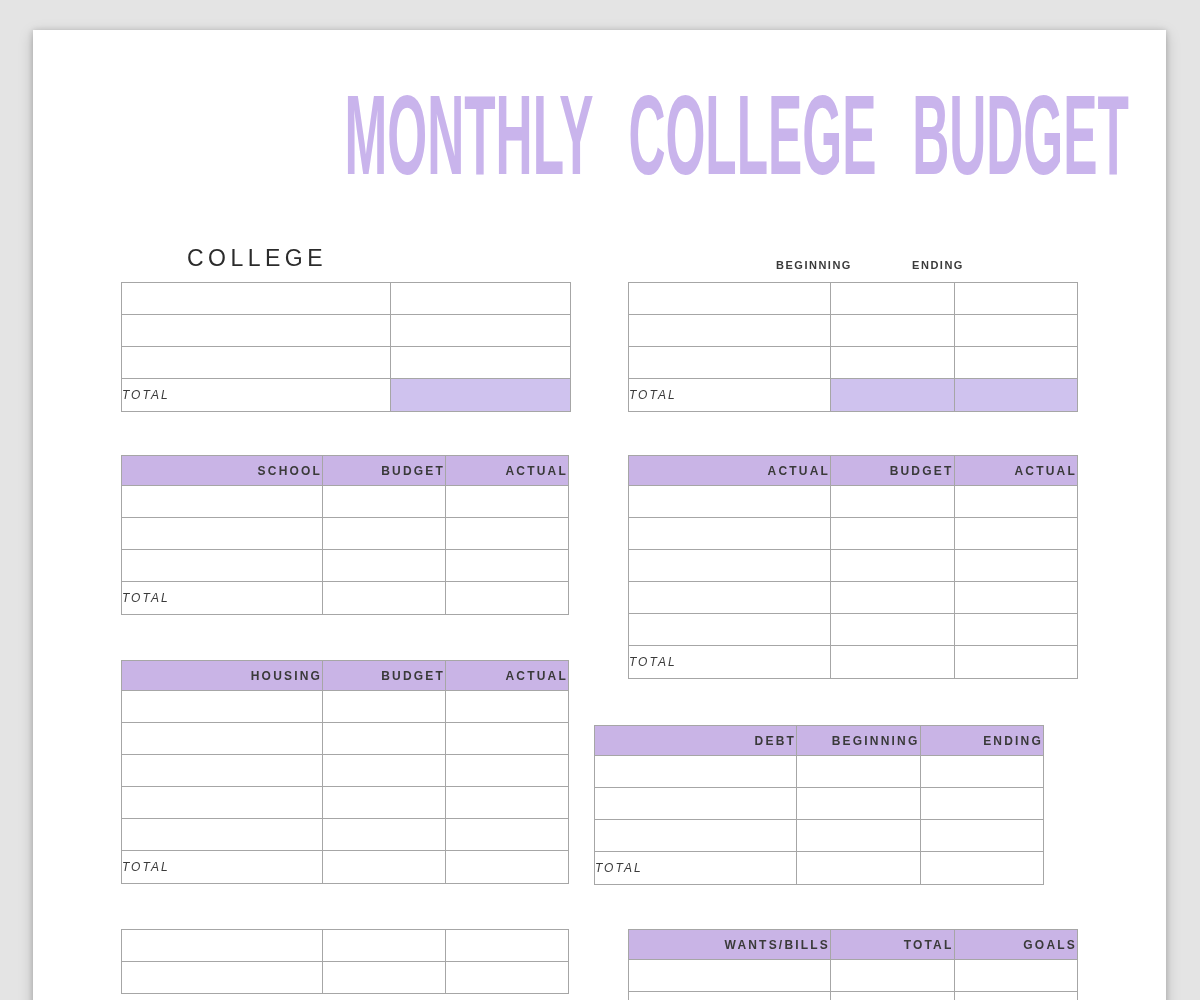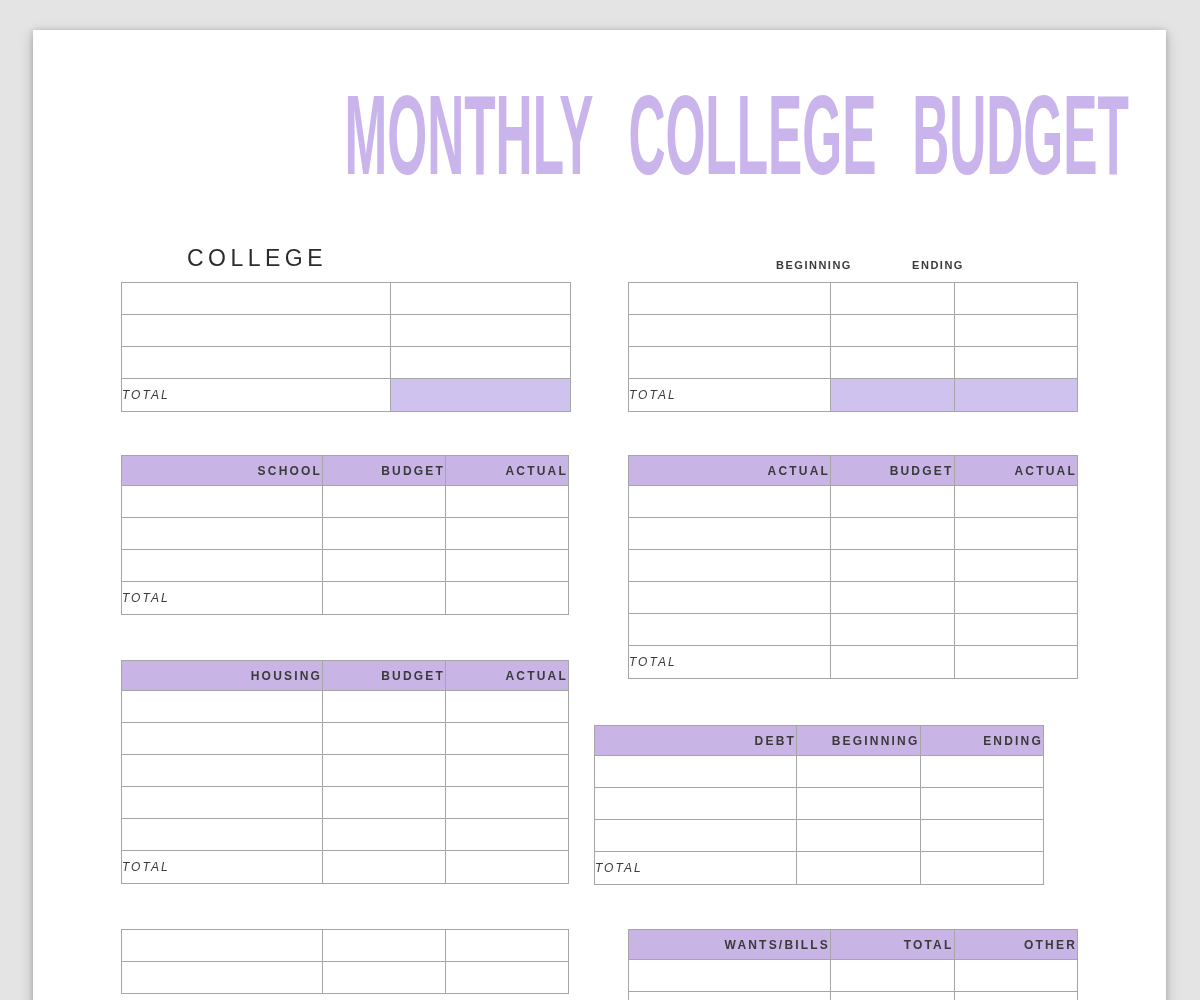--- a/index.html
+++ b/index.html
@@ -318,21 +318,21 @@
   <table class="t" id="wants-table">
     <colgroup>
         <col class="w45">
         <col class="w275">
         <col class="w275">
       </colgroup>
     <tbody>
       <tr class="header-row">
         <td class="hdr">WANTS/BILLS</td>
         <td class="hdr">TOTAL</td>
-        <td class="hdr">OTHER</td>
+        <td class="hdr">GOALS</td>
       </tr>
     <tr class="blank-row">
           <td></td>
           <td></td>
           <td></td>
         </tr>
         <tr class="blank-row">
           <td></td>
           <td></td>
           <td></td>

